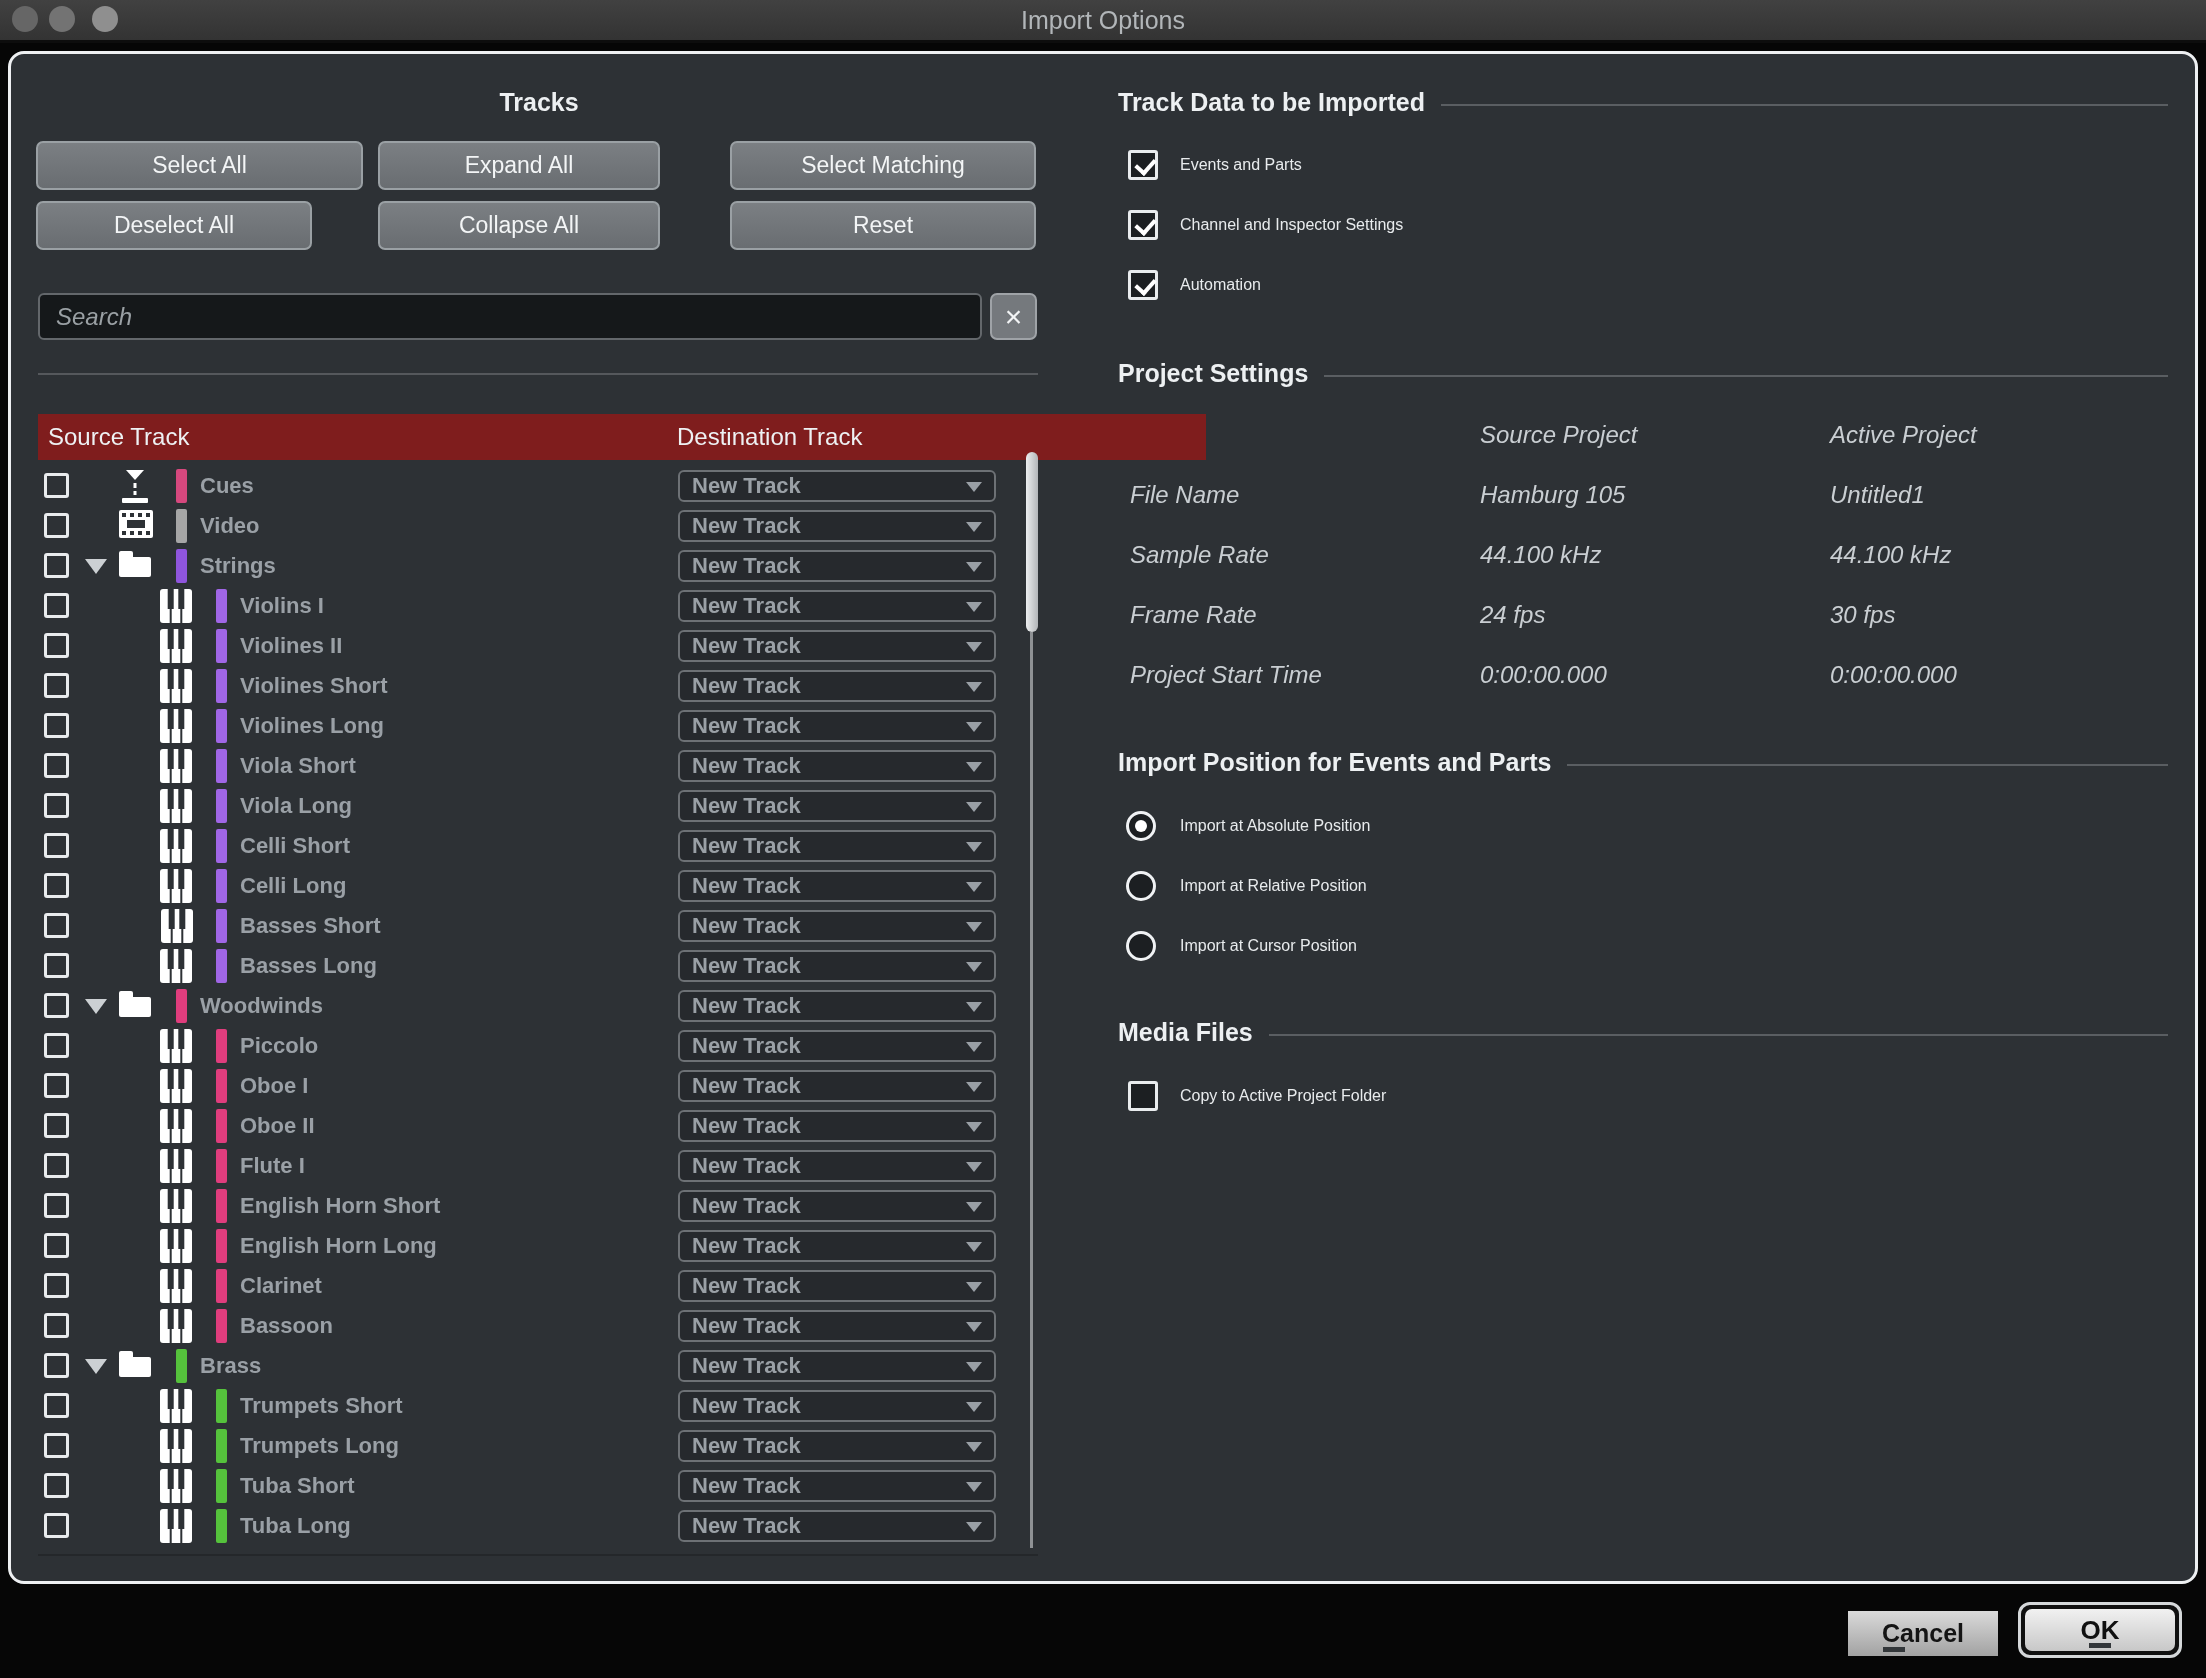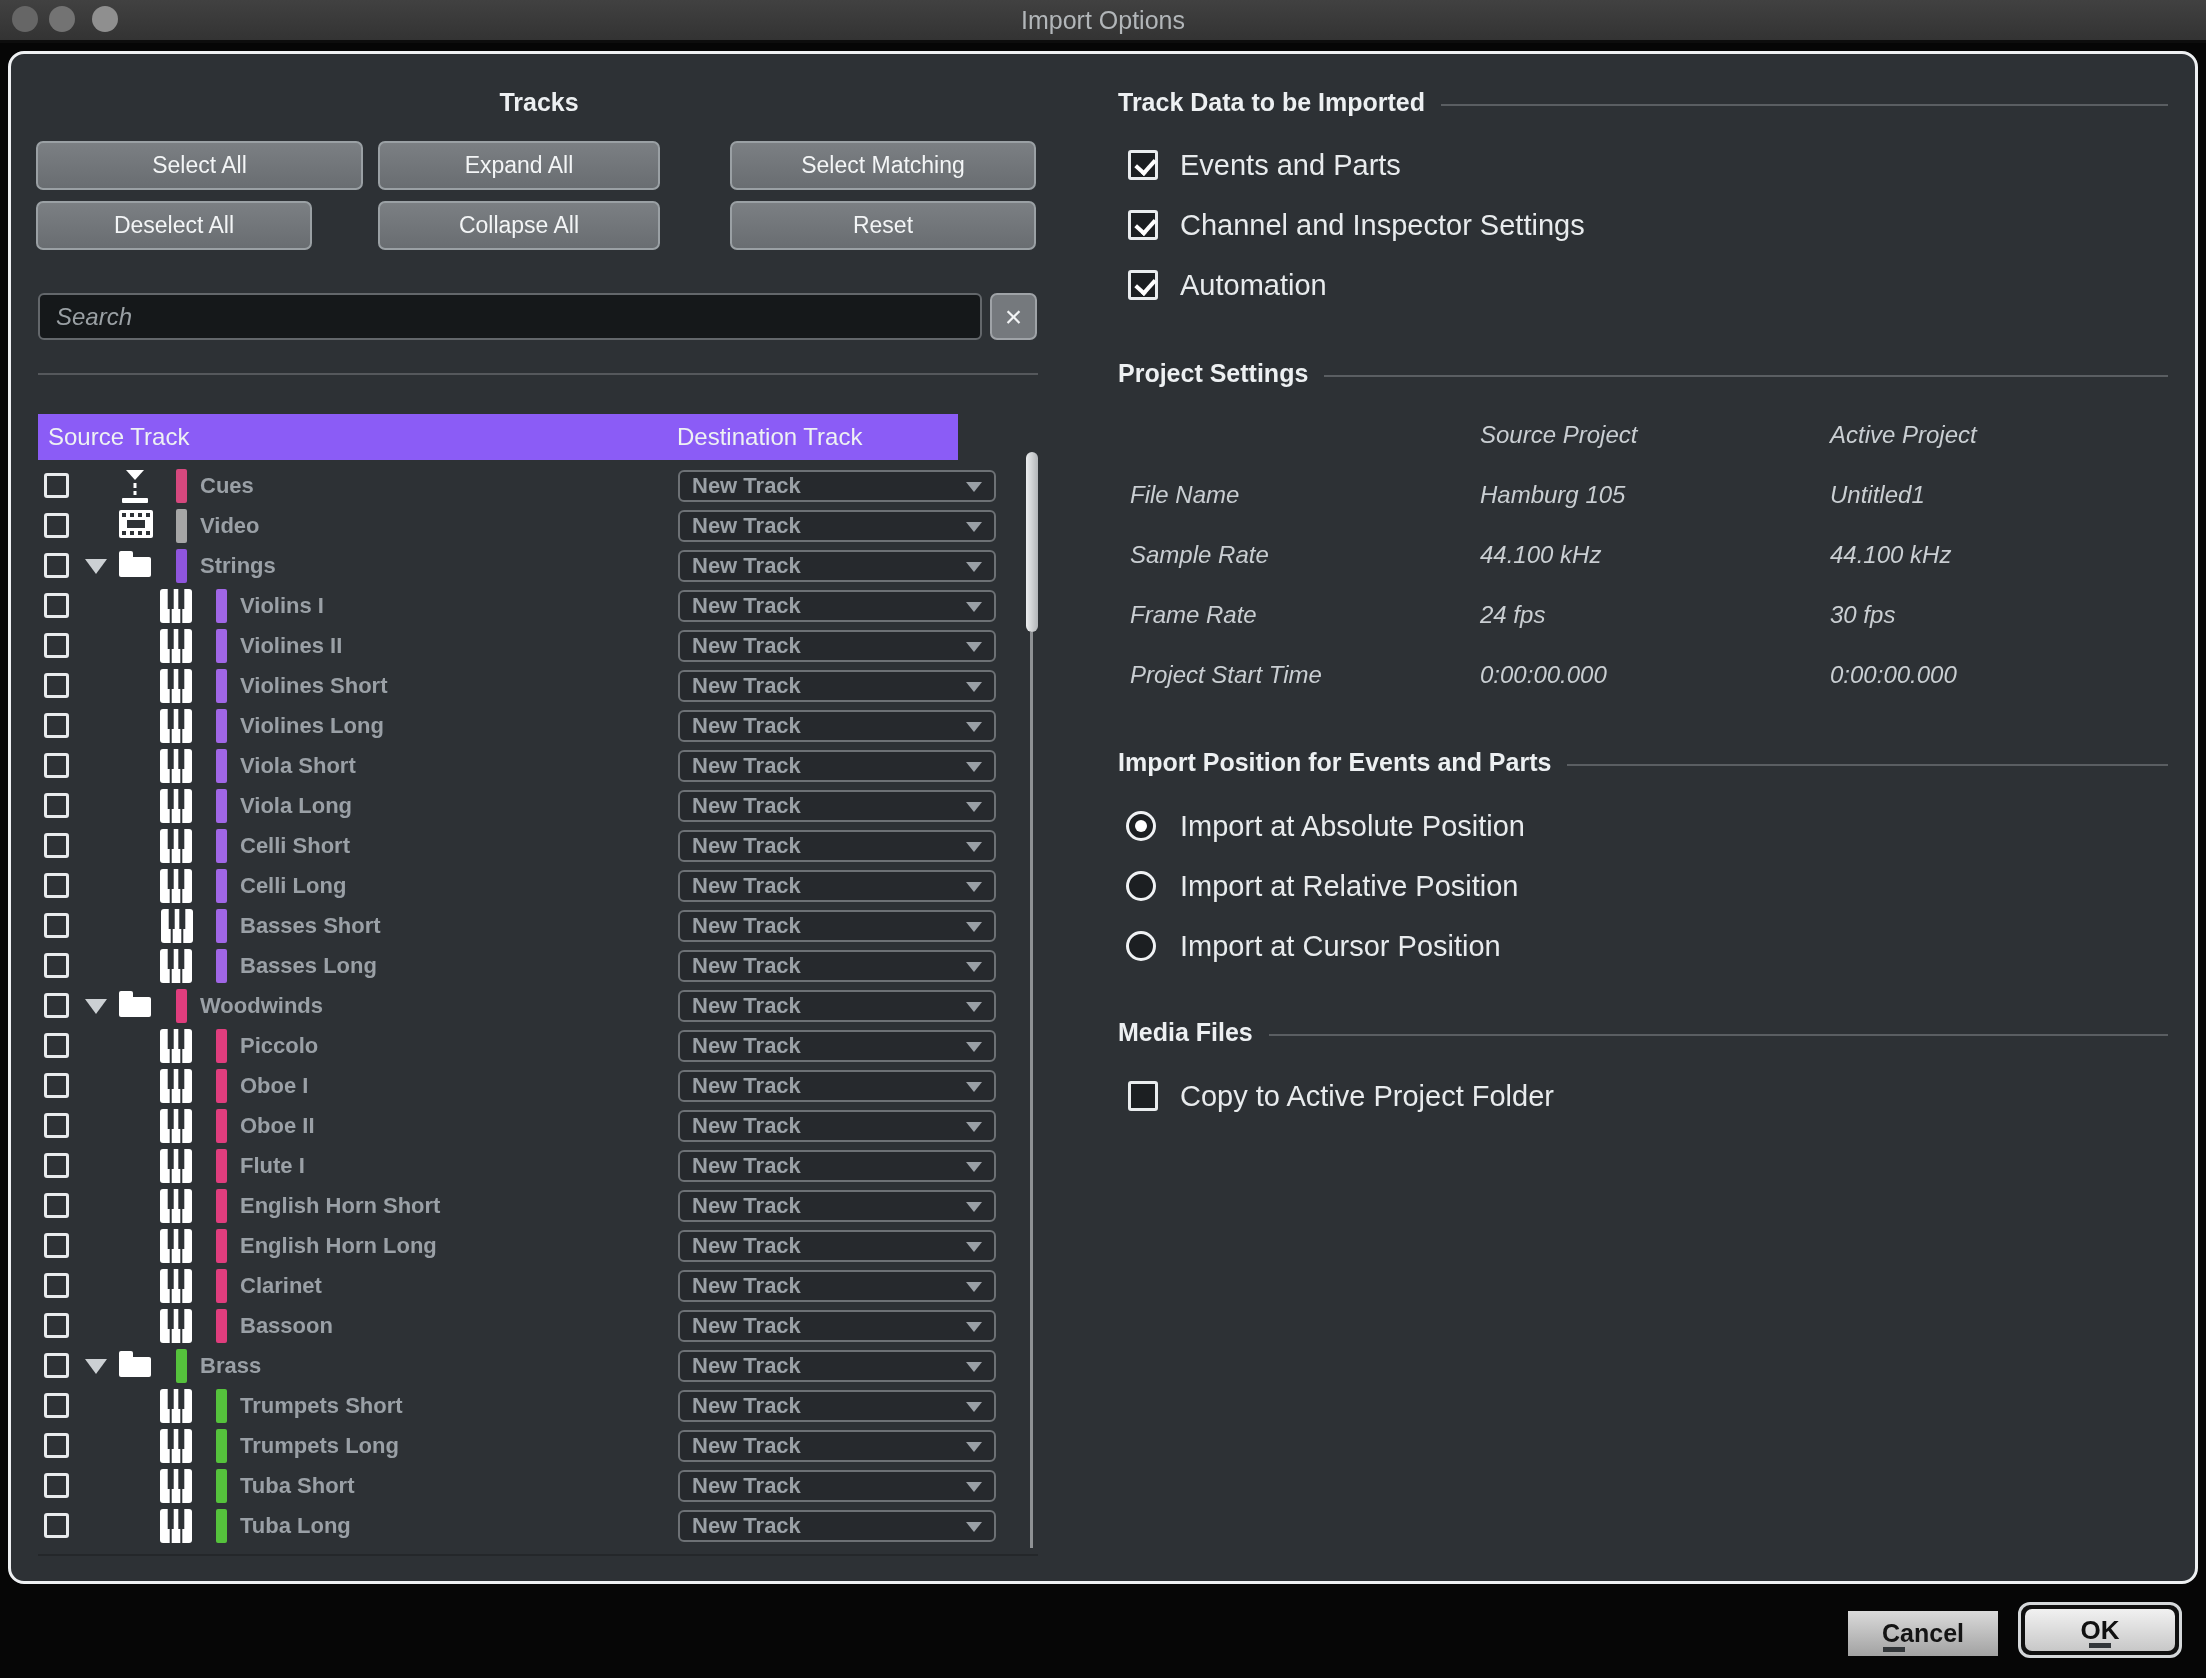--- a/index.html
+++ b/index.html
@@ -45,21 +45,21 @@
   #search-input{position:absolute;left:38px;top:293px;width:944px;height:47px;box-sizing:border-box;
                 background:#15181a;border:2px solid #63676b;border-radius:6px;color:#d2d6d9;
                 font-size:24px;padding:0 16px;font-family:"Liberation Sans",sans-serif;outline:none;}
   #search-input::placeholder{font-style:italic;color:#9aa0a4;opacity:1;}
   #search-clear{position:absolute;left:990px;top:293px;width:47px;height:47px;box-sizing:border-box;
                 background:#75797d;border:2px solid #9fa3a7;border-radius:7px;color:#f2f4f5;
                 font-size:30px;display:flex;align-items:center;justify-content:center;}
   #left-divider{position:absolute;left:38px;top:373px;width:1000px;height:2px;background:#55585c;}
 
   
-  #list-header{position:absolute;left:38px;top:414px;width:920px;height:46px;background:#8b5cf6;
+  #list-header{position:absolute;left:38px;top:414px;width:1168px;height:46px;background:#7f1d1d;
                color:#eef1f3;font-size:24px;}
   #list-header .h1{position:absolute;left:10px;top:0;line-height:46px;}
   #list-header .h2{position:absolute;left:639px;top:0;line-height:46px;}
   #track-list{position:absolute;left:38px;top:460px;width:1000px;height:1094px;overflow:hidden;}
   #list-bottom{position:absolute;left:38px;top:1554px;width:1000px;height:2px;background:#24272a;}
 
   .trow{position:absolute;left:0;width:100%;height:40px;}
   .cb{position:absolute;left:6px;top:7px;width:25px;height:25px;box-sizing:border-box;
       border:3px solid #e8ebed;border-radius:3px;background:transparent;}
   .expander{position:absolute;left:47px;top:13px;width:0;height:0;
@@ -81,21 +81,21 @@
   
   #scroll-track{position:absolute;left:1030px;top:632px;width:3px;height:916px;background:#8e9194;}
   #scroll-thumb{position:absolute;left:1026px;top:452px;width:12px;height:180px;border-radius:6px;
                 background:linear-gradient(90deg,#eceeef,#b2b5b8);}
 
   
   .opt-cb{position:absolute;left:1128px;width:30px;height:30px;box-sizing:border-box;
           border:3px solid #e9ecee;border-radius:3px;background:#1c1f22;}
   .tick{position:absolute;left:8px;top:2px;width:9px;height:15px;
         border-right:4px solid #ffffff;border-bottom:4px solid #ffffff;transform:rotate(42deg);}
-  .opt-label{position:absolute;left:1180px;font-size:29px;color:#e8ebed;line-height:30px;white-space:nowrap;}
+  .opt-label{position:absolute;left:1180px;font-size:16px;color:#e8ebed;line-height:30px;white-space:nowrap;}
   .radio{position:absolute;left:1126px;width:30px;height:30px;box-sizing:border-box;
          border:3px solid #f0f2f4;border-radius:50%;background:#1c1f22;}
   .radio .dot{position:absolute;left:6px;top:6px;width:12px;height:12px;border-radius:50%;background:#ffffff;}
 
   
   .ps{position:absolute;font-size:24px;font-style:italic;color:#c9ced2;line-height:30px;white-space:nowrap;}
   .ps.c0{left:1130px;}  .ps.c1{left:1480px;}  .ps.c2{left:1830px;}
 
   
   #btn-cancel{position:absolute;left:1848px;top:1611px;width:150px;height:45px;border-radius:0;

